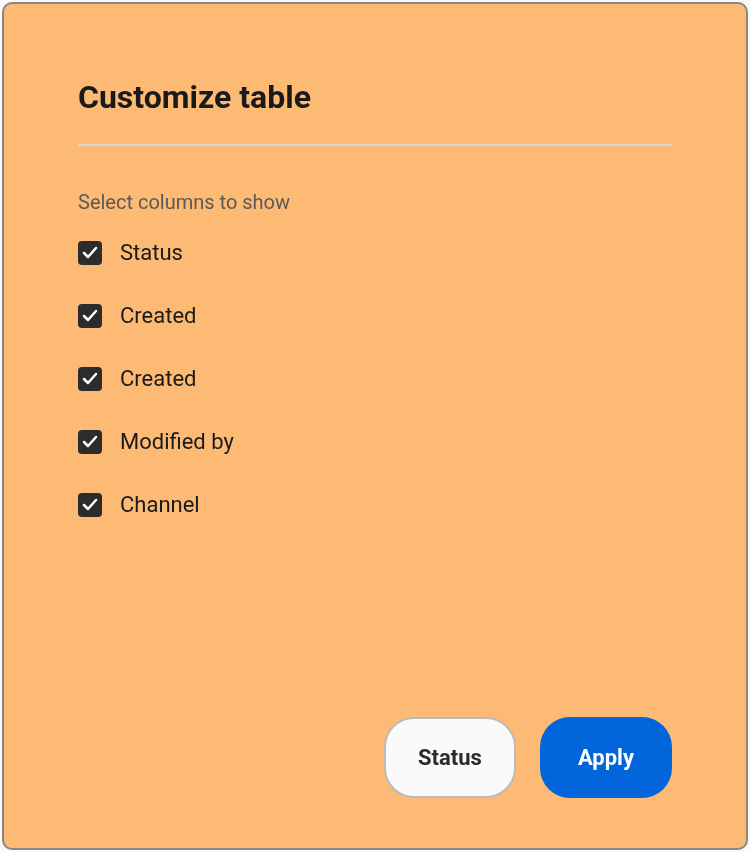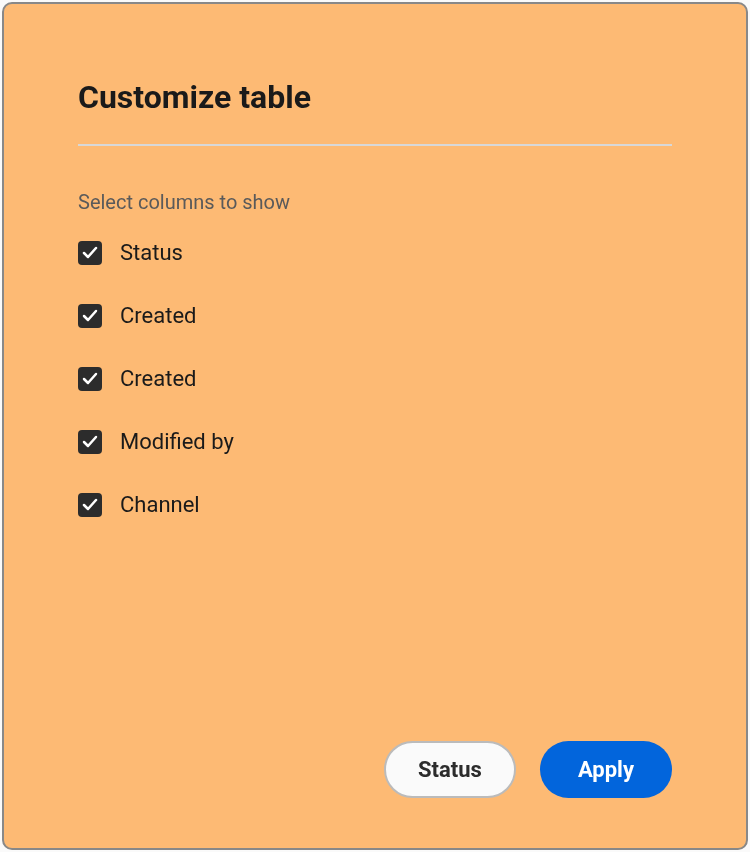--- a/index.html
+++ b/index.html
@@ -103,21 +103,21 @@
     
     .btn-secondary {
       background: #fafafa;
       color: #2c2c2c;
       border: 2px solid #bbb;
     }
     
     .btn-primary {
       background: #0265dc;
       color: #fff;
-      padding: 16px 38px;
+      padding: 28px 38px;
       text-align: right;
     }
   </style>
 </head>
 <body>
 
 <div class="dialog">
   <h1 class="dialog-title">Customize table</h1>
   <div class="divider"></div>
   <div class="section-label">Select columns to show</div>

